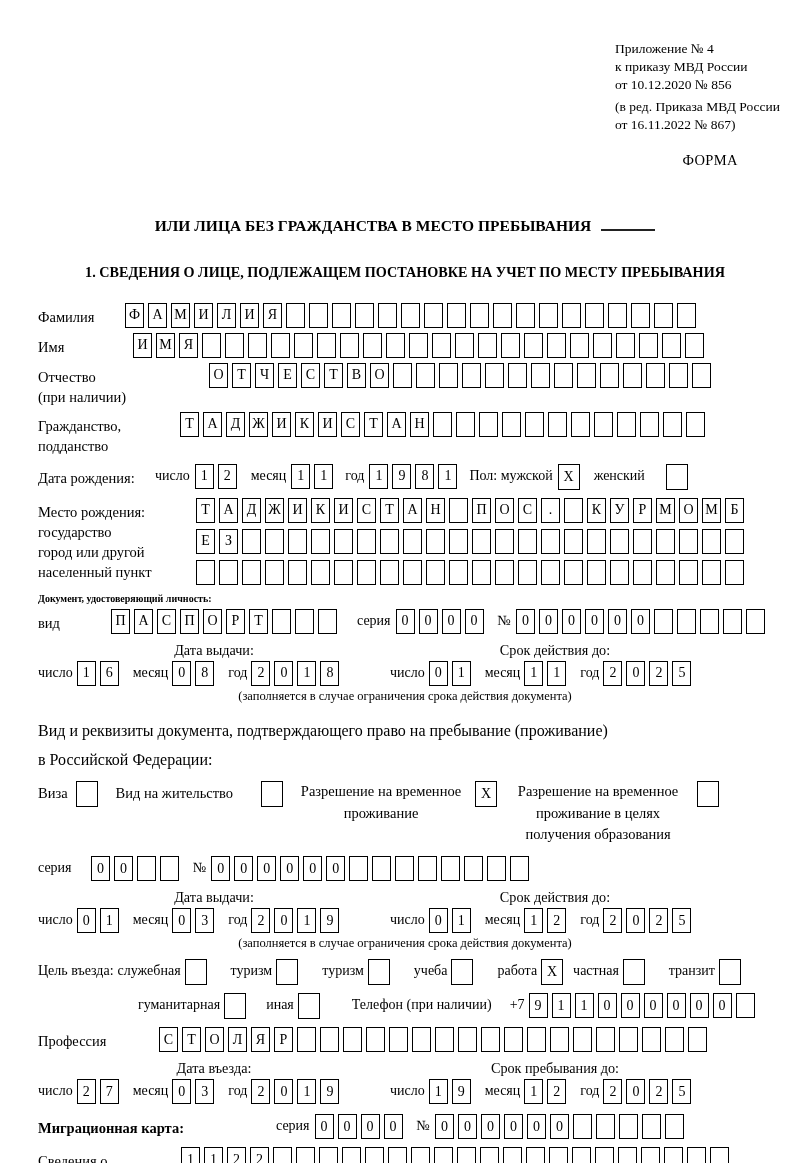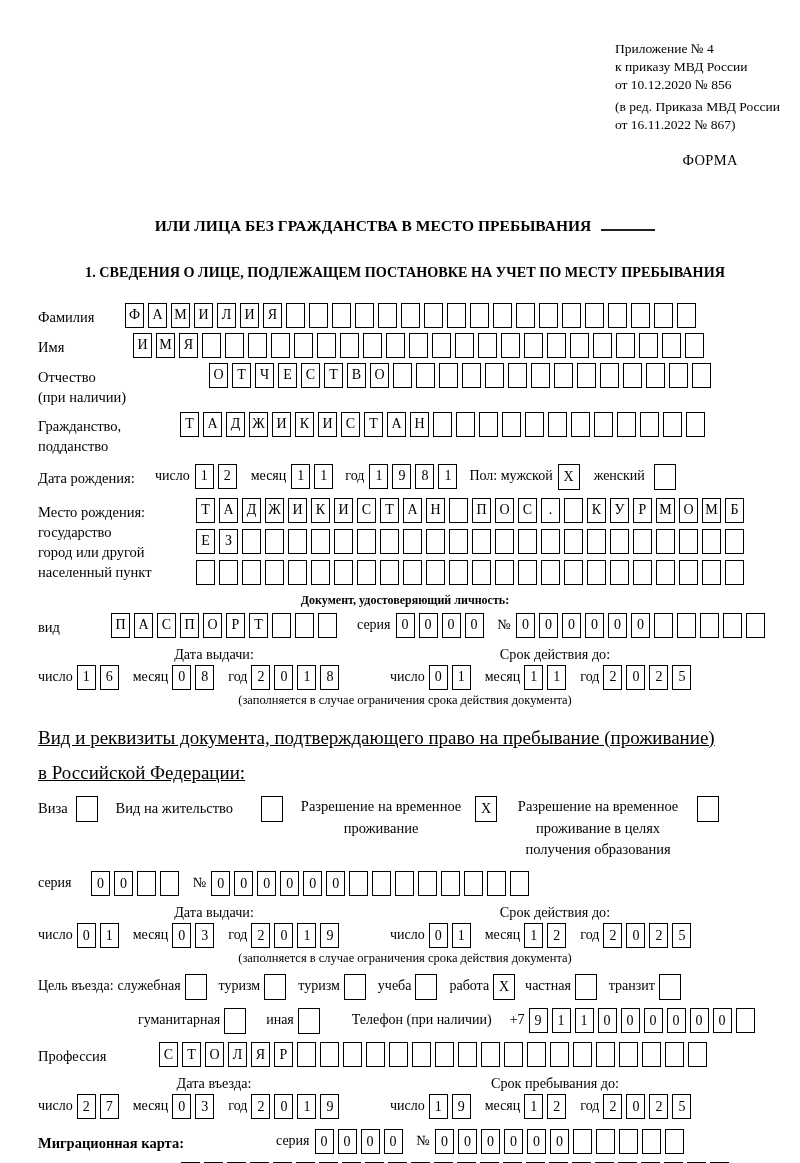--- a/index.html
+++ b/index.html
@@ -24,38 +24,38 @@
        font-size:14px;font-family:"Liberation Serif","DejaVu Serif",serif;flex:none;}
   .cb{box-sizing:content-box;width:20px;height:24px;border:1.8px solid #000;
       display:inline-flex;align-items:center;justify-content:center;font-size:14px;flex:none;}
 
   .w-fam{width:87px;}  .w-imya{width:95px;} .w-otch{width:171px;} .w-grazhd{width:142px;}
   .w-mesto{width:158px;} .w-prof{width:121px;} .w-sved{width:143px;} .w-birth{width:117px;} .w-mig{width:180px;font-weight:bold;}
 
   .stack .line{display:block;}
   .rows-col .row-b{margin-bottom:6px;display:flex;}
 
-  .center-bold{margin-top:10px;text-align:center;font-weight:bold;font-size:12px;}
+  .center-bold{margin-top:10px;text-align:left;font-weight:bold;font-size:10px;}
 
   .date-heads{display:flex;margin-top:8px;font-size:14.2px;}
   .date-heads .dh-l{width:352px;text-align:center;}
   .date-heads .dh-r{width:330px;text-align:center;}
   .date-row{display:flex;margin-top:2px;}
   .dgroup{display:flex;flex:none;}
   .dgroup .slbl{margin-right:4px;}
   .dgroup .boxes{margin-right:10px;}
   .dg-left{width:352px;}
   .footnote{font-size:12.5px;text-align:center;margin-top:3px;}
 
-  .intro{font-size:19px;margin-top:12px;line-height:1.85;text-decoration:underline;}
+  .intro{font-size:16px;margin-top:12px;line-height:1.85;}
   .opt-row{display:flex;align-items:flex-start;margin-top:6px;font-size:14.5px;}
   .opt{display:flex;align-items:flex-start;}
   .opt .ol{padding-top:4px;margin-right:8px;}
   .opt .ol-c{text-align:center;line-height:1.5;margin-right:10px;}
-  .gap18{margin-left:18px;} .gap14{margin-left:14px;} .gap12{margin-left:12px;} .gap8{margin-left:4px;} .gap24{margin-left:24px;}
+  .gap18{margin-left:18px;} .gap14{margin-left:14px;} .gap12{margin-left:12px;} .gap8{margin-left:16px;} .gap24{margin-left:24px;}
 
   .purpose .slbl{margin-right:4px;}
   .purpose .cb{margin-right:8px;}
   .indent100{margin-left:100px;}
   .mt10{margin-top:10px;} .mt8{margin-top:8px;}
 </style>
 </head>
 <body>
 
 <div class="page">

